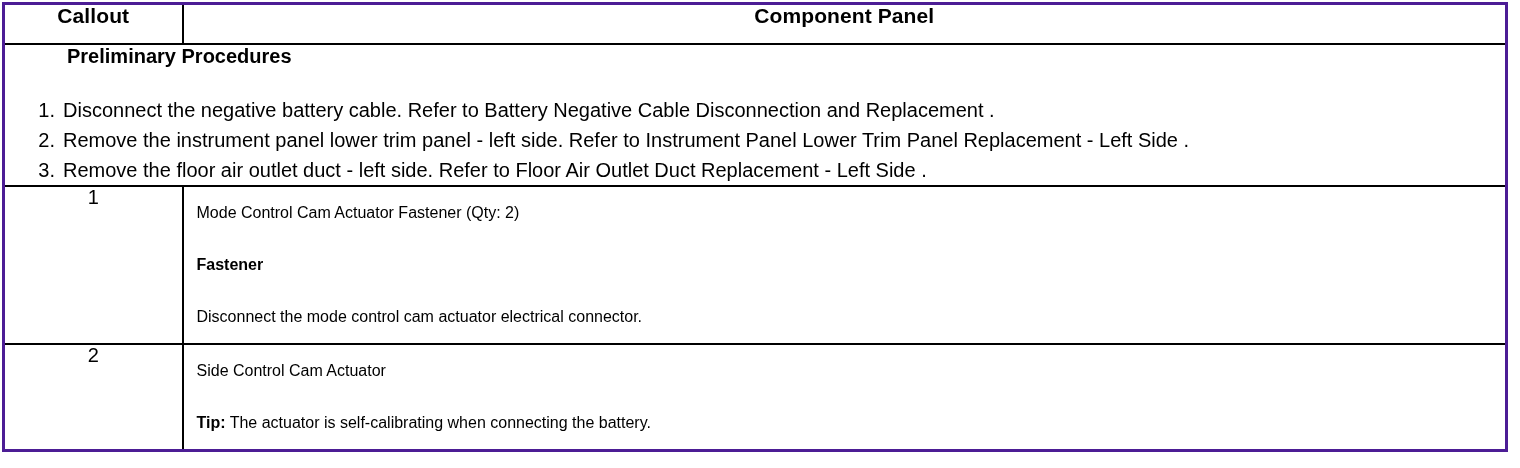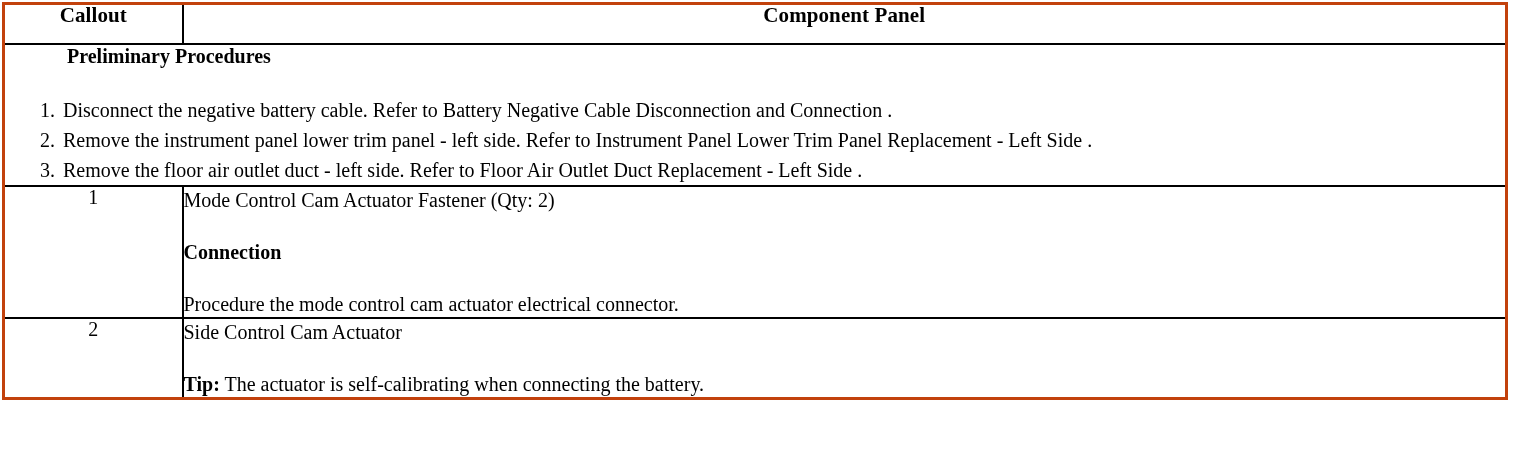--- a/index.html
+++ b/index.html
@@ -23,23 +23,22 @@
   }
 
   
   .svc-table {
     position: absolute;
     left: 2px;
     top: 2px;
     width: 1503px;
     border-collapse: collapse;
     table-layout: fixed;
-    border: 3px solid #c2410c;
+    border: 3px solid #4c1d95;
     background: #ffffff;
-    font-family: Liberation Serif, serif;
   }
 
   .svc-table td, .svc-table th {
     border: 2px solid #000000;
     padding: 0;
     vertical-align: top;
     background: #ffffff;
   }
 
   col.c-callout { width: 179px; }
@@ -93,22 +92,22 @@
   .callout-cell {
     text-align: center;
     font-size: 20px;
     line-height: 20px;
     vertical-align: middle;
   }
   .name-cell {
     padding: 10px 0 10px 8px;
   }
   .name-cell p {
-    margin: 0;
-    font-size: 20px;
+    margin: 13px;
+    font-size: 16px;
     line-height: 26px;
     white-space: nowrap;
   }
   .name-cell p.gap-top {
     margin-top: 26px;
   }
   .name-cell p.bold {
     font-weight: bold;
   }
   .inline-bold {
@@ -131,40 +130,40 @@
         <td class="hdr-cell">Callout</td>
         <td class="hdr-cell">Component Panel</td>
       </tr>
 
       <tr>
         <td class="prelim-cell" colspan="2">
           <div class="prelim-title">Preliminary Procedures</div>
           <ol class="prelim-list">
             <li>
               <span class="li-num">1.</span>
-              <span>Disconnect the negative battery cable. Refer to Battery Negative Cable Disconnection and Connection .</span>
+              <span>Disconnect the negative battery cable. Refer to Battery Negative Cable Disconnection and Replacement .</span>
             </li>
             <li>
               <span class="li-num">2.</span>
               <span>Remove the instrument panel lower trim panel - left side. Refer to Instrument Panel Lower Trim Panel Replacement - Left Side .</span>
             </li>
             <li>
               <span class="li-num">3.</span>
               <span>Remove the floor air outlet duct - left side. Refer to Floor Air Outlet Duct Replacement - Left Side .</span>
             </li>
           </ol>
         </td>
       </tr>
 
       <tr>
         <td class="callout-cell">1</td>
         <td class="name-cell">
           <p>Mode Control Cam Actuator Fastener (Qty: 2)</p>
-          <p class="bold gap-top">Connection</p>
-          <p class="gap-top">Procedure the mode control cam actuator electrical connector.</p>
+          <p class="bold gap-top">Fastener</p>
+          <p class="gap-top">Disconnect the mode control cam actuator electrical connector.</p>
         </td>
       </tr>
 
       <tr>
         <td class="callout-cell">2</td>
         <td class="name-cell">
           <p>Side Control Cam Actuator</p>
           <p class="gap-top"><span class="inline-bold">Tip:</span><span> </span><span>The actuator is self-calibrating when connecting the battery.</span></p>
         </td>
       </tr>

